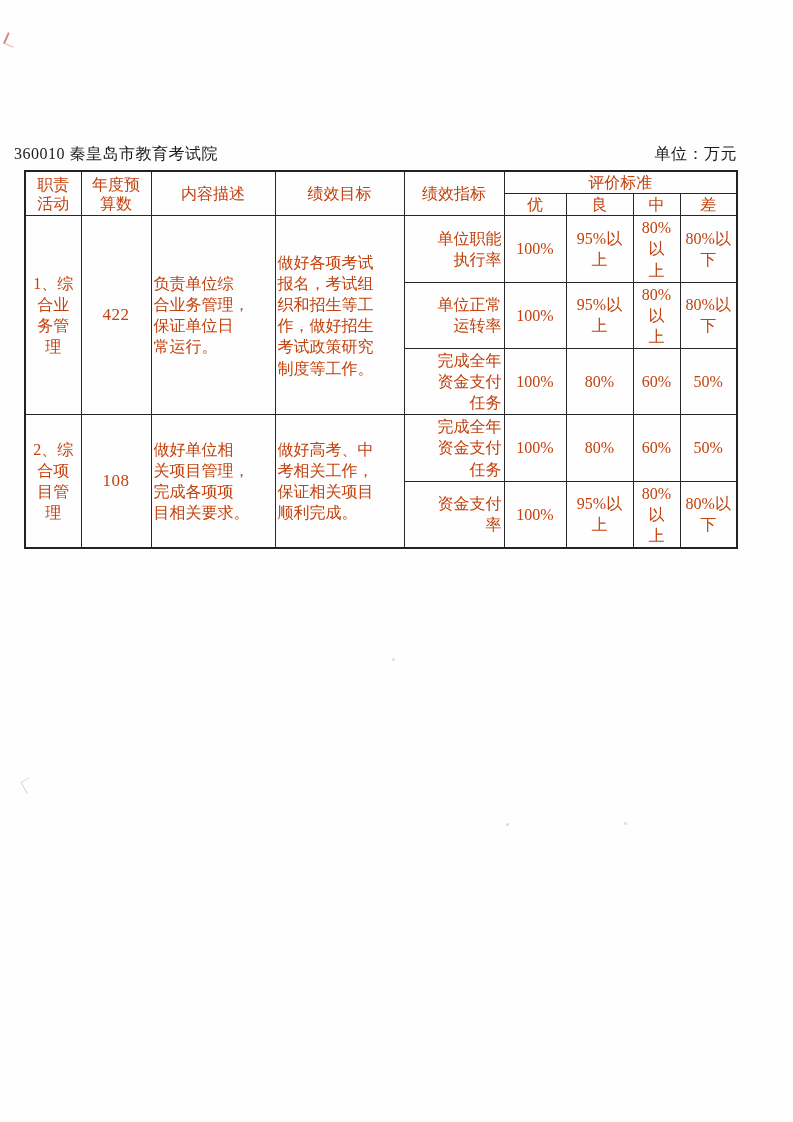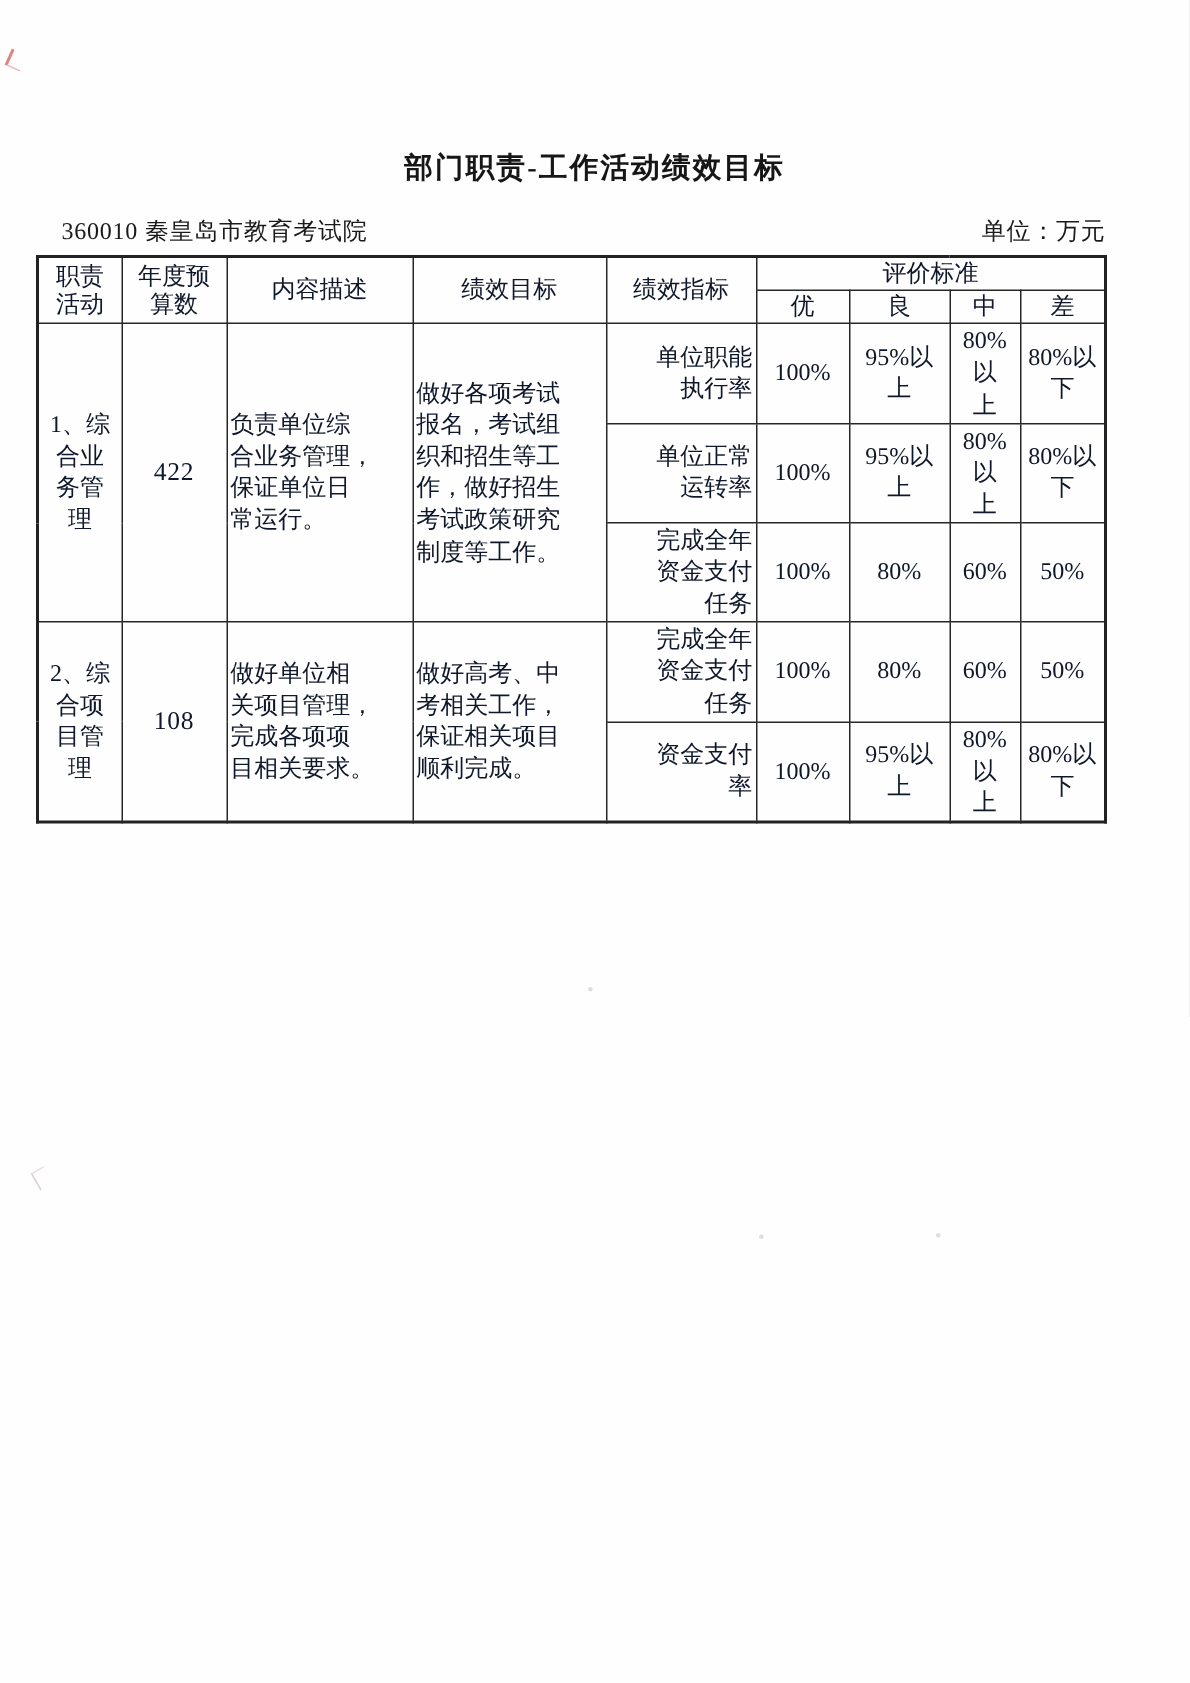--- a/index.html
+++ b/index.html
@@ -21,40 +21,40 @@
     text-align: center;
     font-size: 19px;
     font-weight: 700;
     letter-spacing: 1.5px;
     color: #161616;
     white-space: pre-line;
   }
   .meta-row {
     position: absolute;
     top: 144px;
-    left: 41px;
+    left: 14px;
     right: 56px;
     display: flex;
     justify-content: space-between;
     align-items: center;
     font-size: 16px;
     color: #1a1a1a;
   }
   .org-line { letter-spacing: 0.5px; }
   .unit-line { letter-spacing: 0.5px; }
 
   table.perf {
     position: absolute;
     left: 24px;
     top: 170px;
     width: 712px;
     border-collapse: collapse;
     table-layout: fixed;
     font-size: 16px;
-    color: #0f172a;
+    color: #c2410c;
   }
   table.perf th, table.perf td {
     border: 1px solid #272727;
     white-space: pre-line;
     overflow: hidden;
     vertical-align: middle;
     font-weight: normal;
     padding: 1px 2px;
     line-height: 1.32;
   }
@@ -91,21 +91,20 @@
 <body>
 
 <div class="page">
 
   <div class="scan-artifact" id="artifact-topleft"></div>
   <div class="scan-artifact" id="artifact-left-mid"></div>
   <div class="scan-artifact speck" id="speck-1"></div>
   <div class="scan-artifact speck" id="speck-2"></div>
   <div class="scan-artifact speck" id="speck-3"></div>
 
-  <div class="doc-title">部门职责-工作活动绩效目标</div>
 
   <div class="meta-row">
     <span class="org-line">360010 秦皇岛市教育考试院</span>
     <span class="unit-line">单位：万元</span>
   </div>
 
   <table class="perf">
     <colgroup>
       <col style="width:56px">
         <col style="width:70px">

